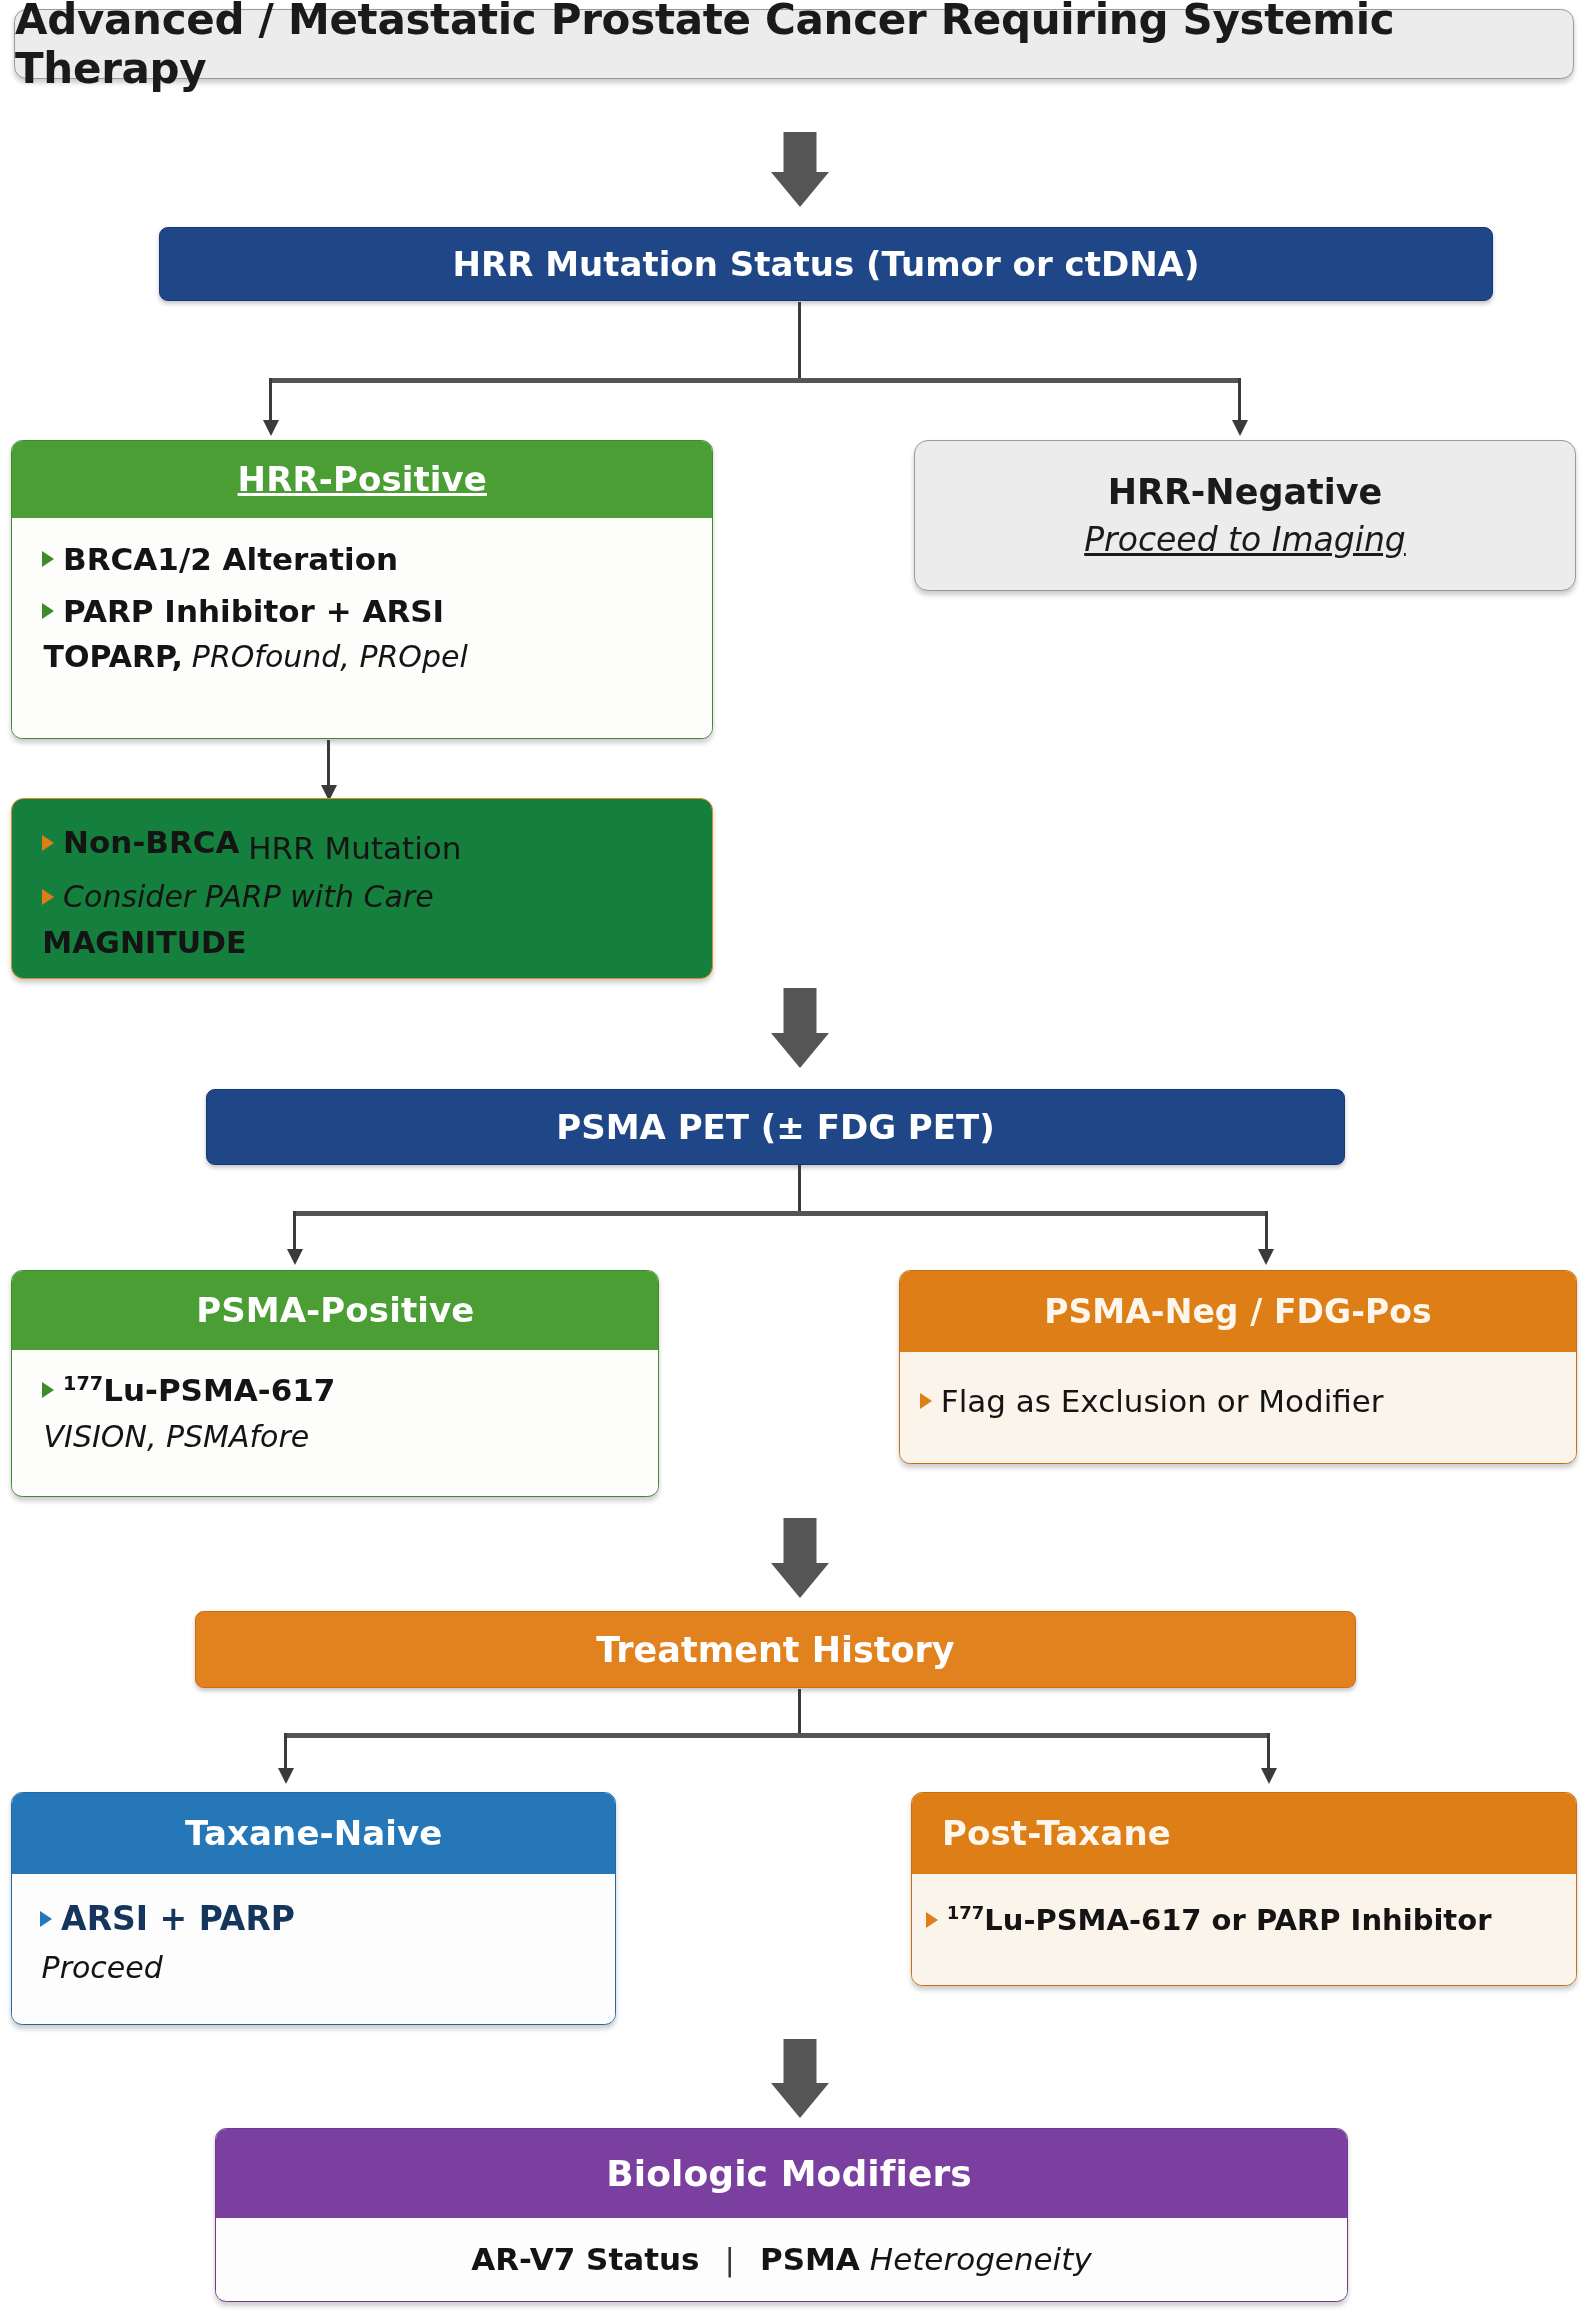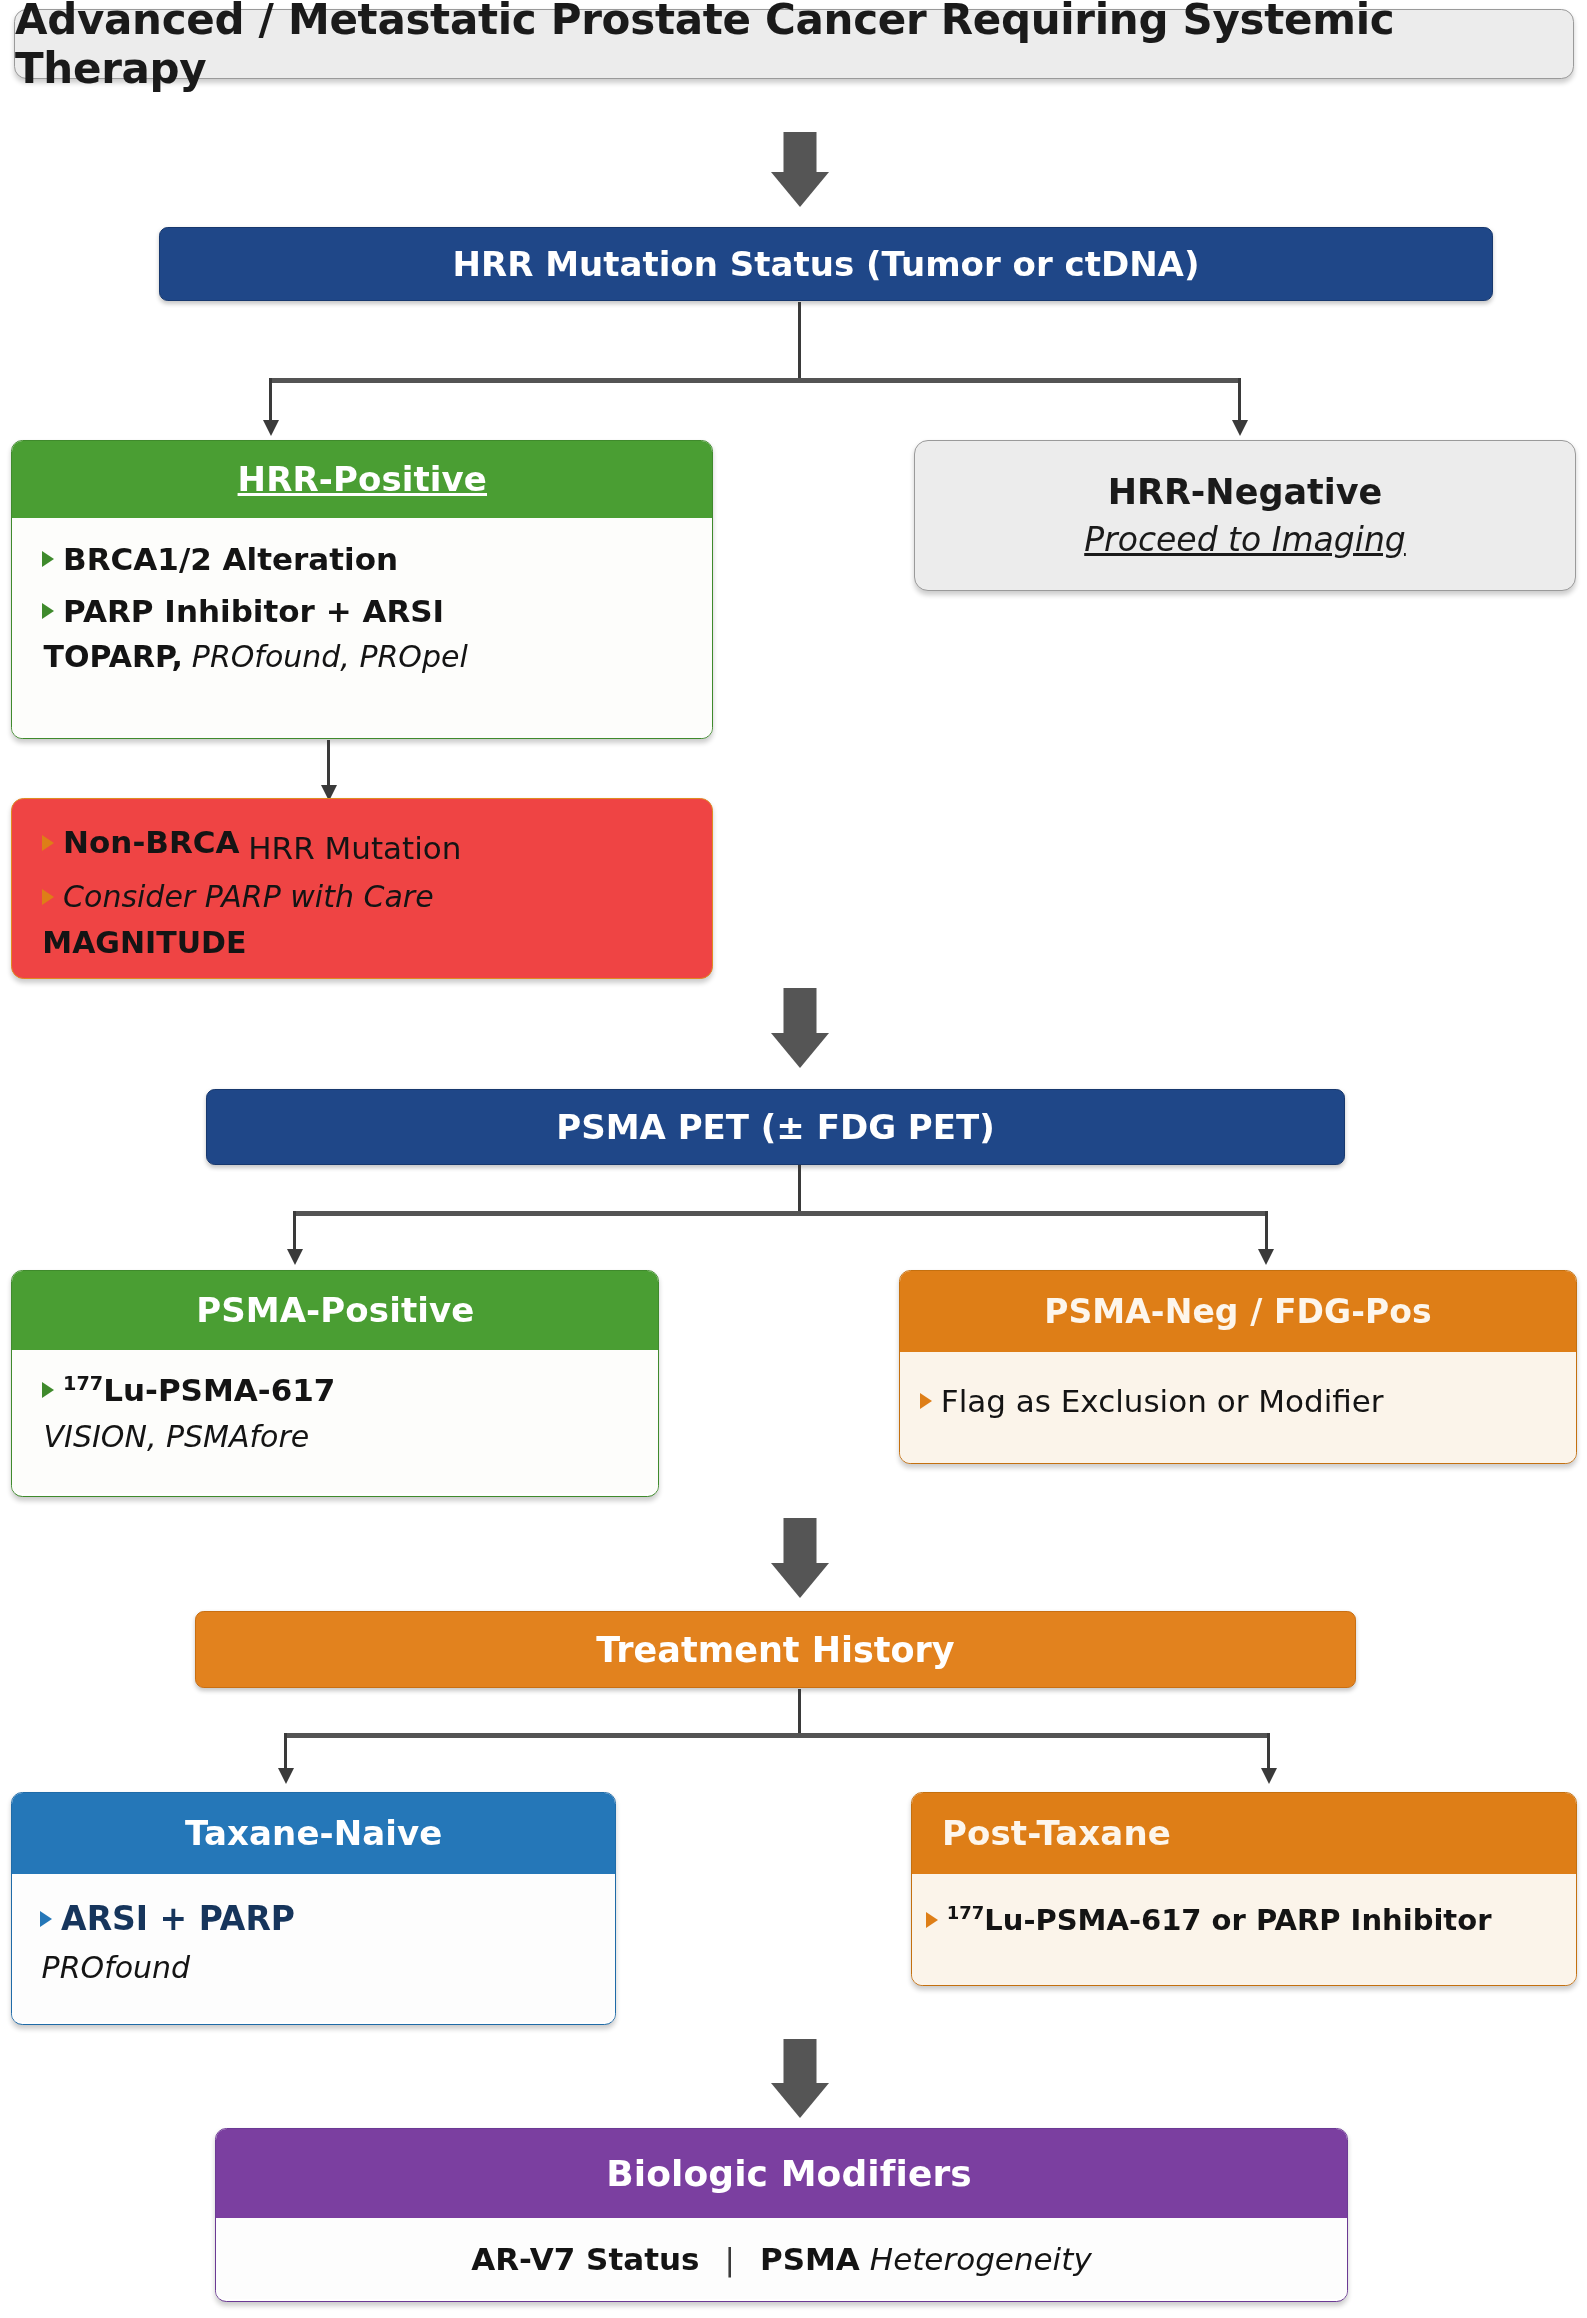--- a/index.html
+++ b/index.html
@@ -86,21 +86,21 @@
   .card-orange > .body { background: #fbf4ea; }
 
   .card-blue   { border: 1.9px solid #1f6ba8; background: #ffffff; }
   .card-blue   > .hdr { background: #2577b8; color: #ffffff; }
   .card-blue   > .body { background: #fdfdfd; }
 
   .card-purple { border: 1.9px solid #6b3a94; background: #ffffff; }
   .card-purple > .hdr { background: #7b3fa0; color: #ffffff; }
   .card-purple > .body { background: #fdfdfd; }
 
-  .card-cream  { border: 1.9px solid #e08a22; background: #ef4444; border-radius: 12.6px; }
+  .card-cream  { border: 1.9px solid #e08a22; background: #15803d; border-radius: 12.6px; }
 
   .shadow { box-shadow: 0 3.8px 5.7px rgba(0,0,0,.20); }
 
   
   .brow {
     display: flex;
     align-items: center;
     white-space: nowrap;
   }
   .tri {
@@ -268,21 +268,21 @@
   <div class="arrowhead" style="left:1261px; top:1768px;"></div>
 
   <div class="node card-blue shadow" style="left:11.3px; top:1792px; width:605px; height:233px;">
     <div class="hdr" style="height:81px; line-height:81px; font-size:34px;">Taxane-Naive</div>
     <div class="body" style="padding:28px 0 0 28px; height:148px;">
       <div class="brow" style="margin-bottom:15px;">
         <span class="tri tri-blue"></span>
         <span class="b ln" style="font-size:33px; color:#16355c;">ARSI + PARP</span>
       </div>
       <div class="brow" style="padding-left:1.3px;">
-        <span class="i ln" style="font-size:30px; color:#141414;">PROfound</span>
+        <span class="i ln" style="font-size:30px; color:#141414;">Proceed</span>
       </div>
     </div>
   </div>
 
   <div class="node card-orange shadow" style="left:911px; top:1792px; width:666px; height:194px;">
     <div class="hdr" style="height:81px; line-height:81px; font-size:34px; text-align:left; padding-left:30px; box-sizing:border-box;">Post-Taxane</div>
     <div class="body" style="padding:31px 0 0 14px; height:111px;">
       <div class="brow">
         <span class="tri tri-orange"></span>
         <span class="b ln" style="font-size:29px; color:#141414;">

